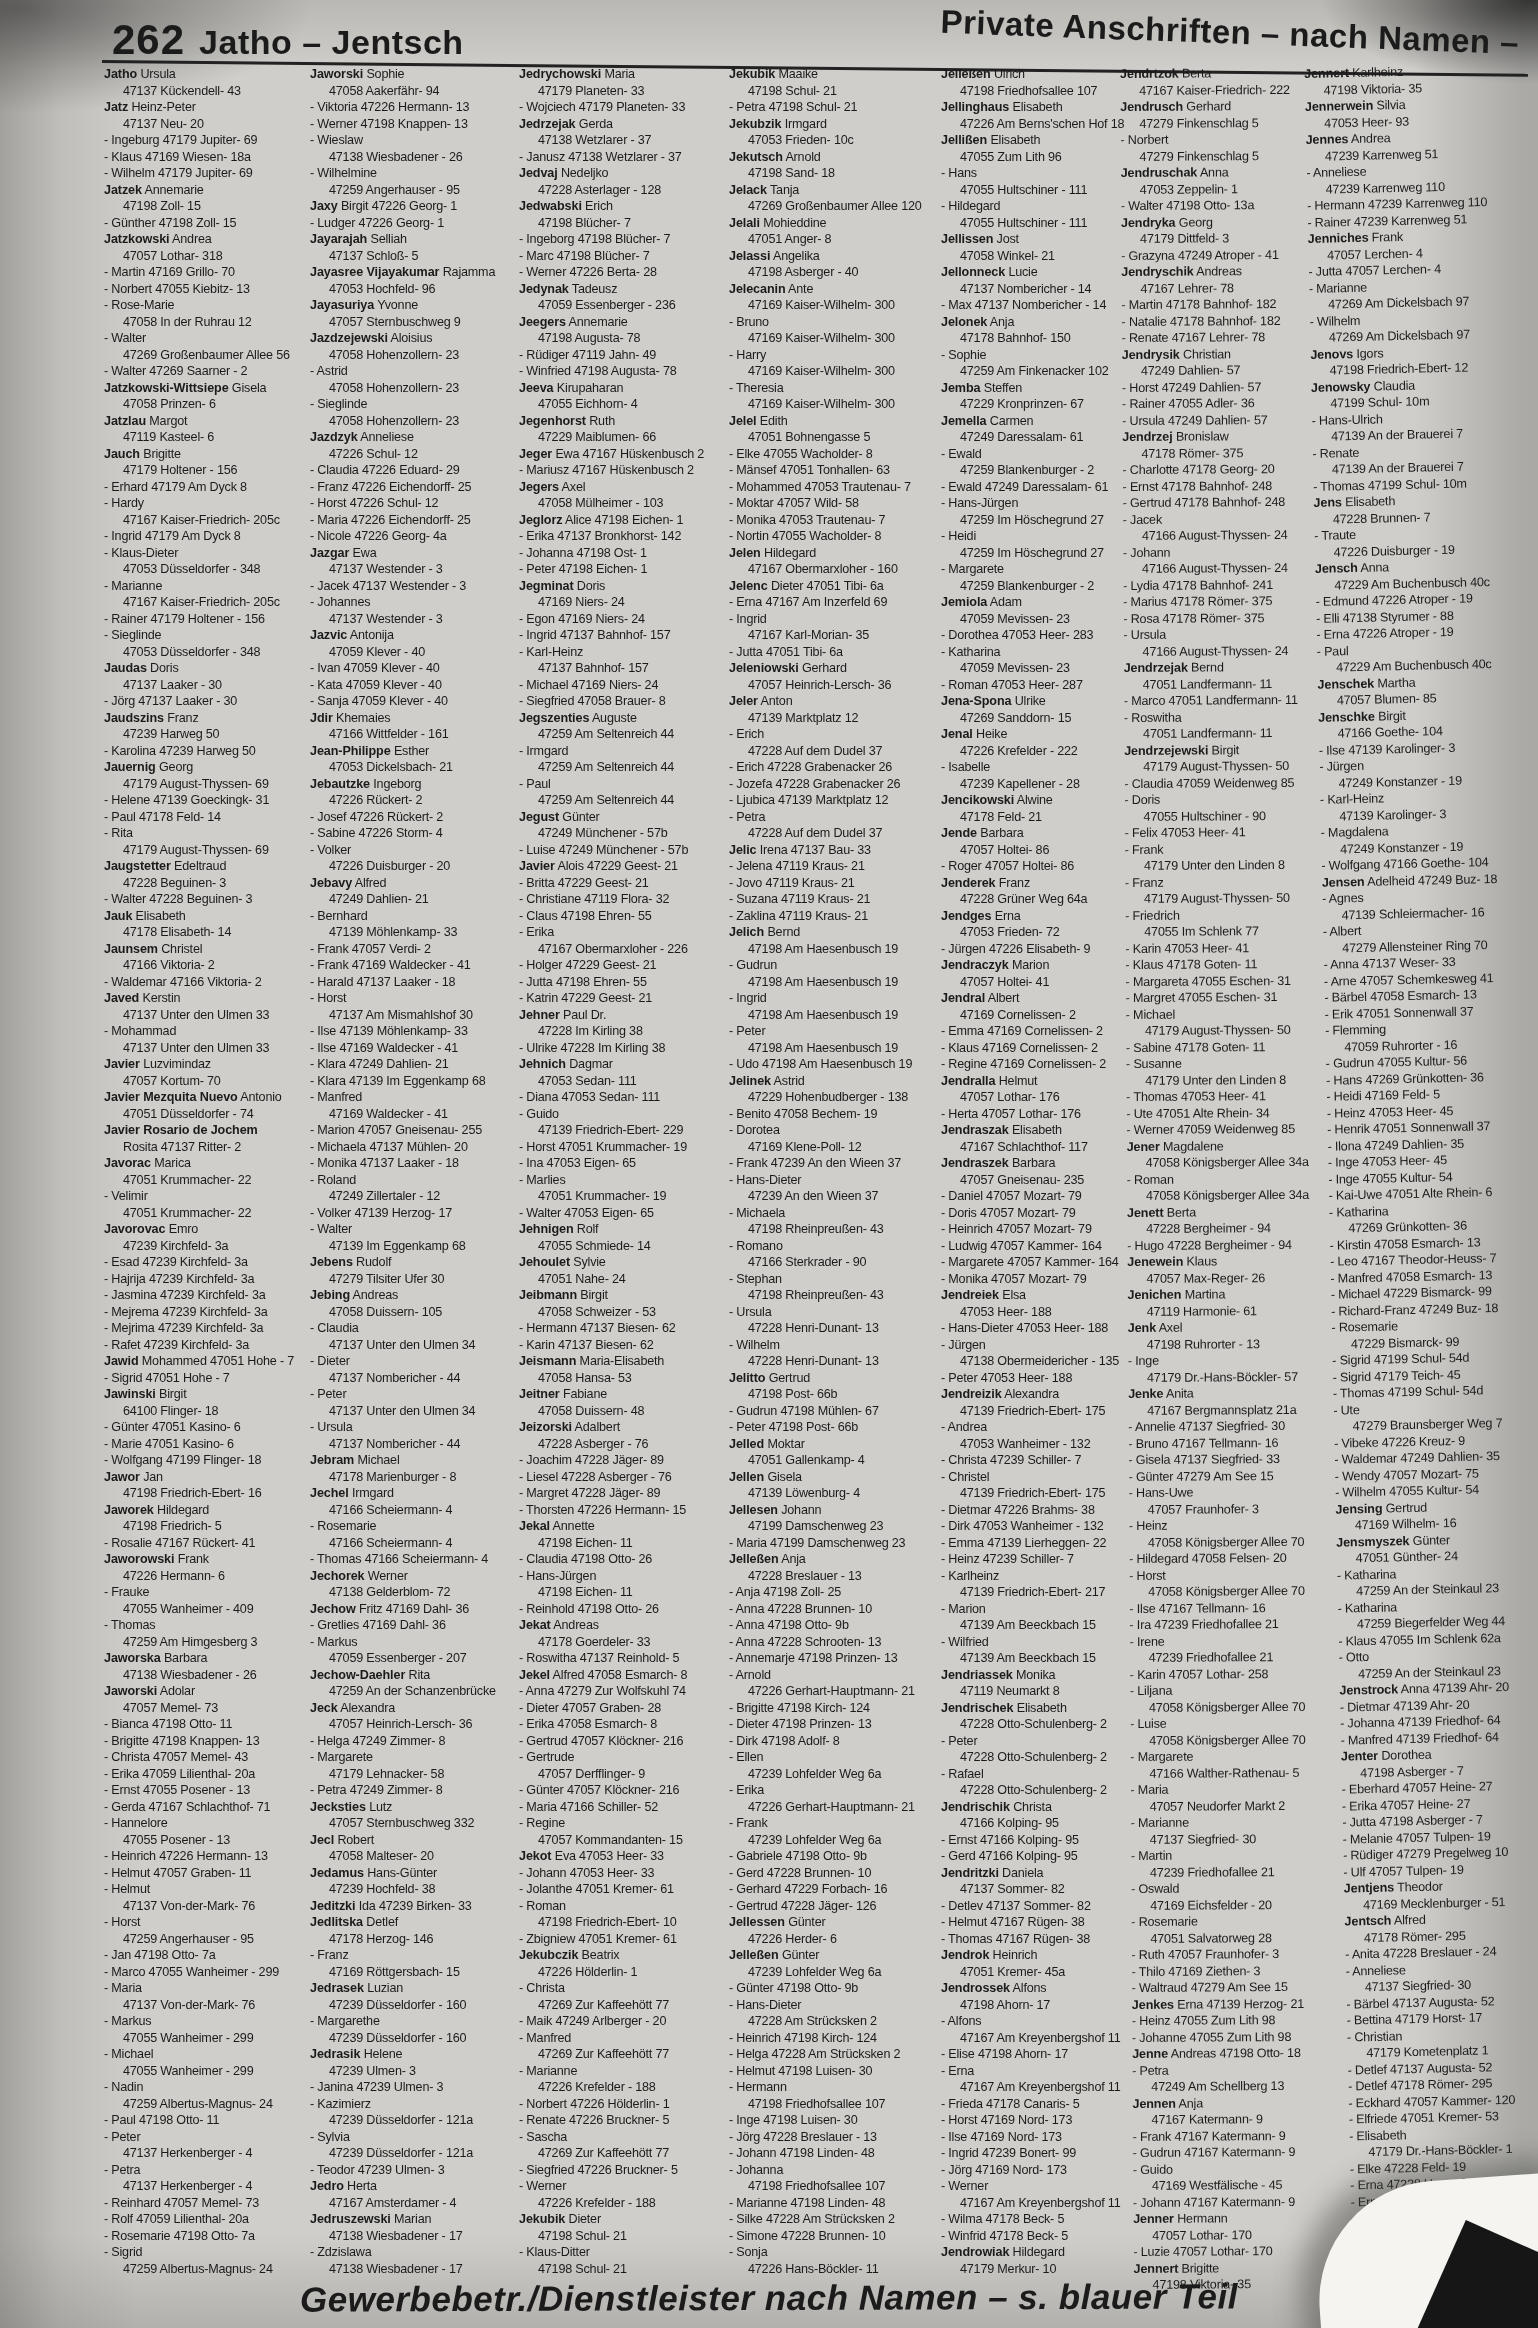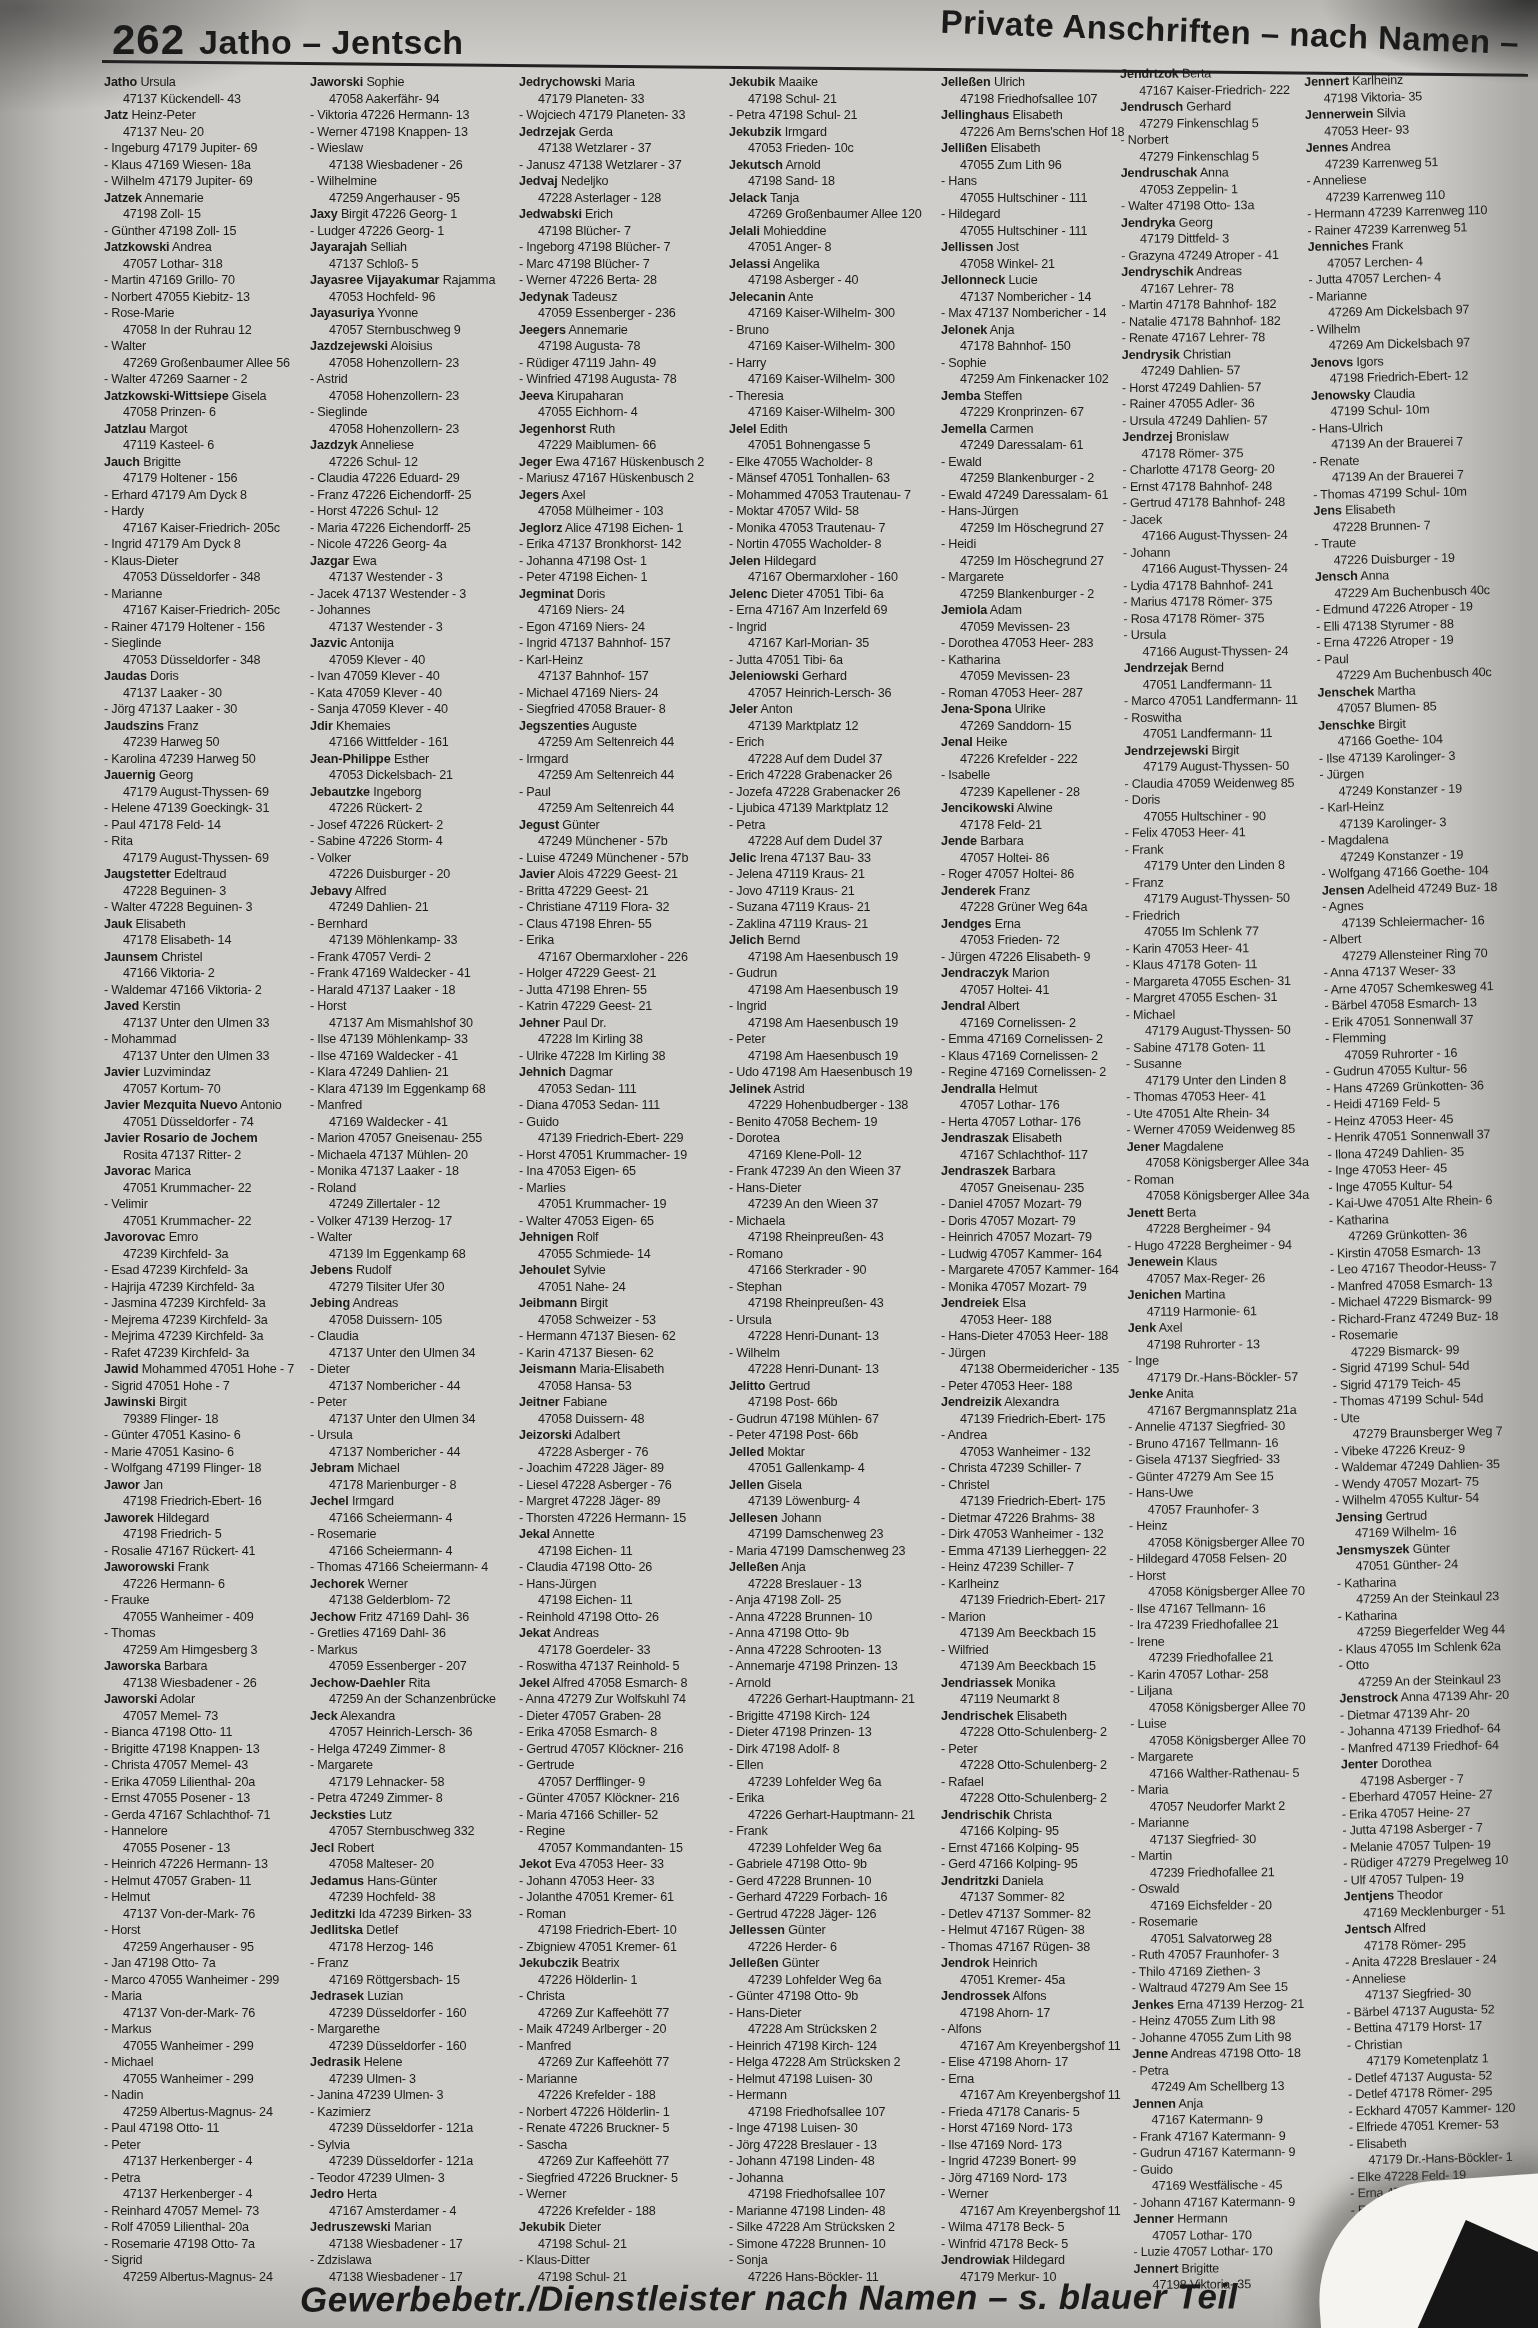--- a/index.html
+++ b/index.html
@@ -22,21 +22,21 @@
     box-shadow:-18px -14px 28px rgba(60,60,55,.45);transform:rotate(-4deg);}
   .corner-dark{position:absolute;right:-60px;bottom:-70px;width:170px;height:150px;
     background:#161616;transform:rotate(24deg);}
   .hdr{position:absolute;left:104px;top:16px;width:620px;white-space:nowrap;}
   .hdr .num{font-size:42px;font-weight:700;letter-spacing:1px;margin-left:8px;}
   .hdr .rng{font-size:34px;font-weight:700;margin-left:14px;letter-spacing:.5px;}
   .hdr-right{position:absolute;right:18px;top:24px;font-size:33px;font-weight:700;
     white-space:nowrap;transform:rotate(2.1deg);transform-origin:right top;letter-spacing:.5px;}
   .rule{position:absolute;left:102px;top:60px;width:1426px;height:3px;background:#222;
     transform:rotate(.55deg);transform-origin:left center;}
-  .cols{position:absolute;left:104px;top:66px;display:flex;align-items:center;}
+  .cols{position:absolute;left:104px;top:66px;display:flex;align-items:flex-start;}
   .col{flex:0 0 auto;font-size:12.6px;line-height:16.5px;letter-spacing:-.2px;}
   .col1{width:206px}.col2{width:209px}.col3{width:210px}.col4{width:212px}
   .col5{width:179px}.col6{width:184px}
   .col7{width:226px;transform:rotate(-1.25deg);transform-origin:top left;}
   .col6{transform:rotate(-.35deg);transform-origin:top left;}
   .ln{white-space:nowrap;}
   .ln b{font-weight:700;letter-spacing:-.1px;}
   .ln.a{padding-left:19px;}
   .ftr{position:absolute;left:0;top:2278px;width:1538px;text-align:center;
     font-size:35px;font-weight:700;font-style:italic;letter-spacing:.5px;
@@ -129,21 +129,21 @@
       <div class="ln a">47239 Kirchfeld- 3a</div>
       <div class="ln s">- Esad 47239 Kirchfeld- 3a</div>
       <div class="ln s">- Hajrija 47239 Kirchfeld- 3a</div>
       <div class="ln s">- Jasmina 47239 Kirchfeld- 3a</div>
       <div class="ln s">- Mejrema 47239 Kirchfeld- 3a</div>
       <div class="ln s">- Mejrima 47239 Kirchfeld- 3a</div>
       <div class="ln s">- Rafet 47239 Kirchfeld- 3a</div>
       <div class="ln n"><b>Jawid</b> Mohammed 47051 Hohe - 7</div>
       <div class="ln s">- Sigrid 47051 Hohe - 7</div>
       <div class="ln n"><b>Jawinski</b> Birgit</div>
-      <div class="ln a">79389 Flinger- 18</div>
+      <div class="ln a">64100 Flinger- 18</div>
       <div class="ln s">- Günter 47051 Kasino- 6</div>
       <div class="ln s">- Marie 47051 Kasino- 6</div>
       <div class="ln s">- Wolfgang 47199 Flinger- 18</div>
       <div class="ln n"><b>Jawor</b> Jan</div>
       <div class="ln a">47198 Friedrich-Ebert- 16</div>
       <div class="ln n"><b>Jaworek</b> Hildegard</div>
       <div class="ln a">47198 Friedrich- 5</div>
       <div class="ln s">- Rosalie 47167 Rückert- 41</div>
       <div class="ln n"><b>Jaworowski</b> Frank</div>
       <div class="ln a">47226 Hermann- 6</div>

